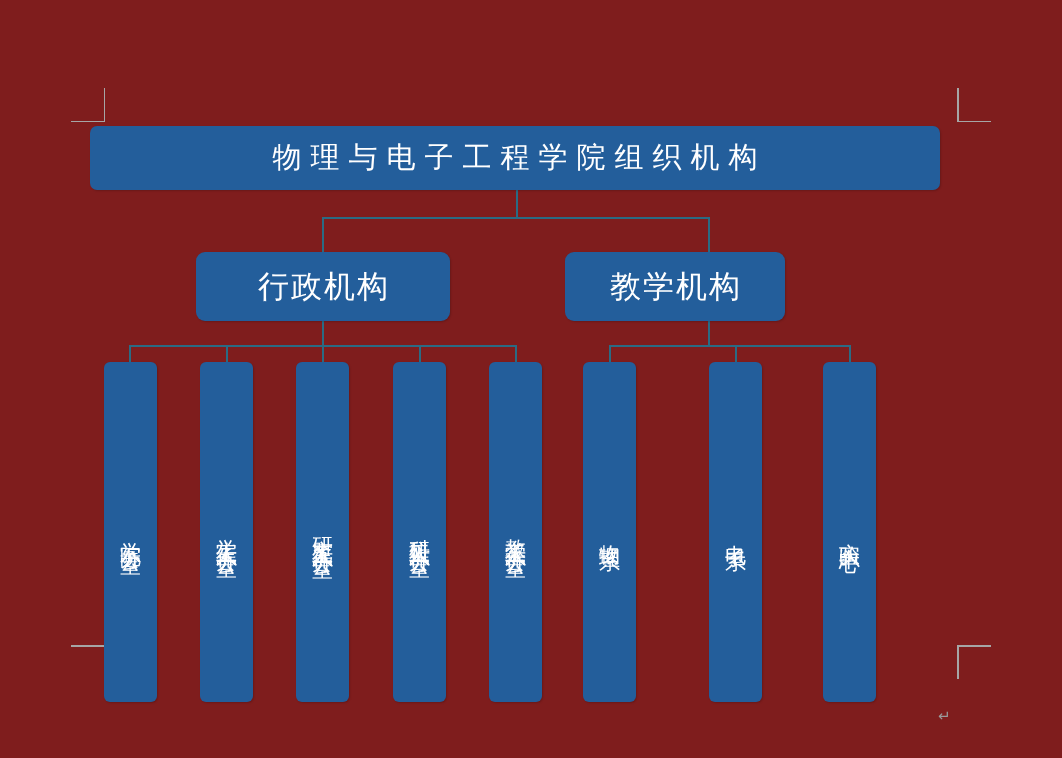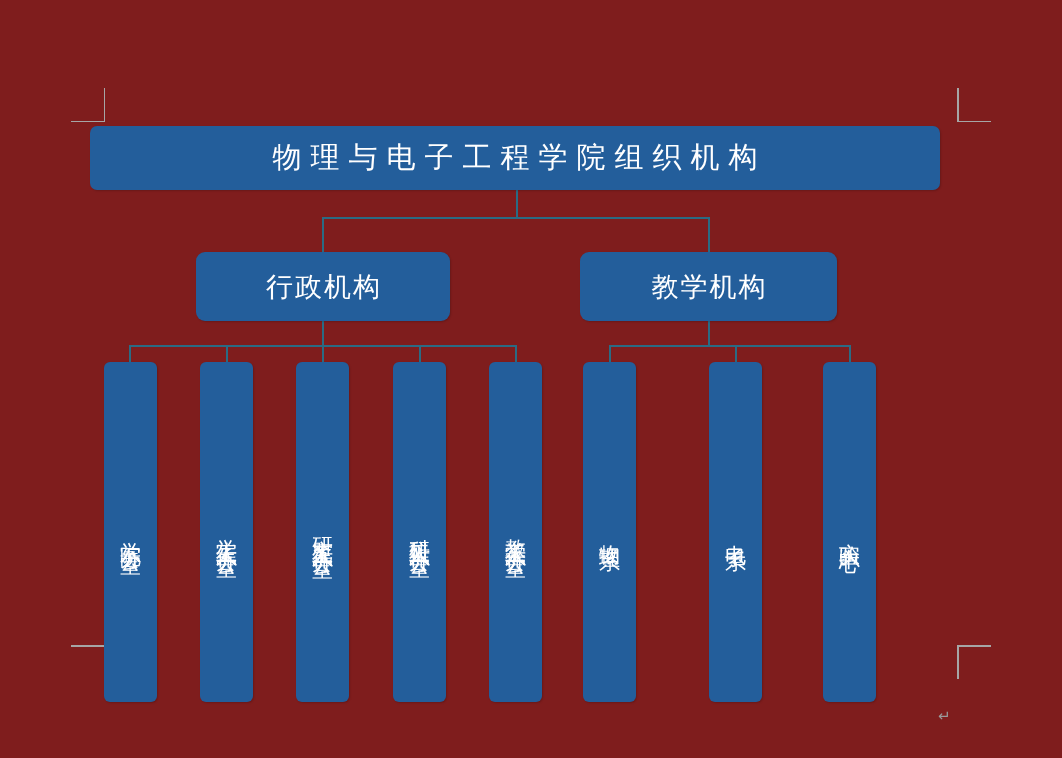--- a/index.html
+++ b/index.html
@@ -53,27 +53,27 @@
   }
   .node-title{
     left:90px;top:126px;width:850px;height:64px;
     font-size:29px;
     letter-spacing:9px;
     text-indent:9px;
     font-weight:400;
   }
   .node-l2{
     height:69px;
-    font-size:27px;
+    font-size:31px;
     letter-spacing:2px;
     text-indent:2px;
     border-radius:9px;
   }
   .node-admin{left:196px;top:252px;width:254px;}
-  .node-teach{left:580px;top:252px;width:257px;}
+  .node-teach{left:565px;top:252px;width:220px;}
 
   .node-leaf{
     top:362px;height:340px;width:53px;
     border-radius:6px;
     font-size:21px;
     letter-spacing:3px;
     writing-mode:vertical-rl;
     text-orientation:upright;
     align-items:center;
     justify-content:center;

